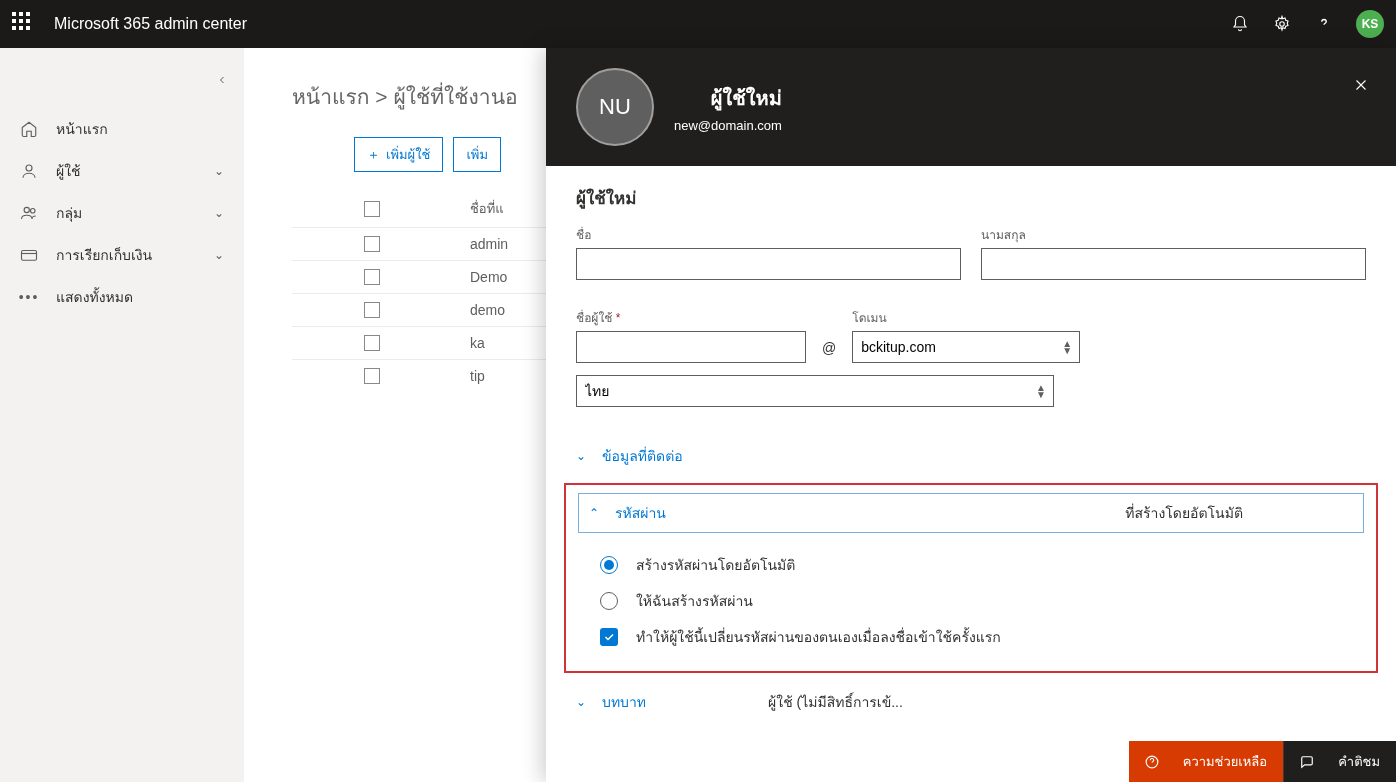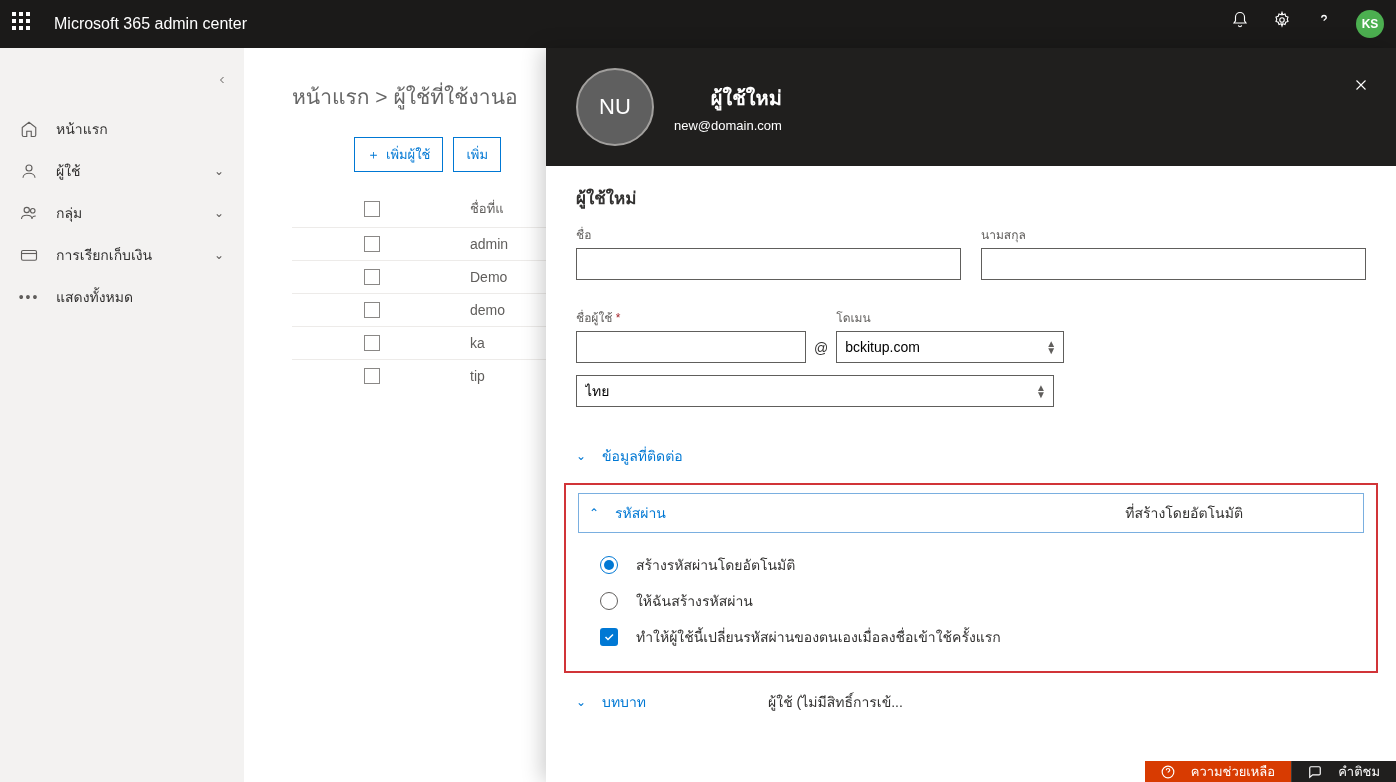--- a/index.html
+++ b/index.html
@@ -1,21 +1,21 @@
 <!DOCTYPE html>
 <html><head>
 <meta charset="utf-8">
 <style>
 * { margin: 0; padding: 0; box-sizing: border-box; font-family: "Segoe UI", -apple-system, sans-serif; }
 body { width: 1396px; height: 782px; overflow: hidden; background: #fff; position: relative; }
 .topbar { height: 48px; background: #1b1a19; color: #fff; display: flex; align-items: center; padding: 0 12px; }
 .waffle { width: 24px; height: 24px; display: grid; grid-template-columns: repeat(3,4px); grid-template-rows: repeat(3,4px); gap: 3px; cursor: pointer; }
 .waffle span { background: #fff; }
 .app-title { margin-left: 18px; font-size: 16px; font-weight: 400; }
-.topbar-right { margin-left: auto; display: flex; align-items: flex-start; gap: 22px; }
+.topbar-right { margin-left: auto; display: flex; align-items: center; gap: 22px; }
 .top-icon { width: 20px; height: 20px; display: flex; align-items: center; justify-content: center; cursor: pointer; }
 .top-icon svg { stroke: #fff; fill: none; }
 .avatar-badge { width: 28px; height: 28px; border-radius: 50%; background: #4caf50; color: #fff; display: flex; align-items: center; justify-content: center; font-size: 12px; font-weight: 600; cursor: pointer; }
 .shell { display: flex; height: calc(100% - 48px); position: relative; }
 .sidebar { width: 244px; background: #f3f2f1; padding-top: 20px; position: relative; }
 .collapse-chevron { position: absolute; top: 24px; right: 16px; color: #605e5c; cursor: pointer; }
 .nav-item { display: flex; align-items: center; padding: 10px 20px; color: #323130; font-size: 14px; cursor: pointer; gap: 18px; }
 .nav-icon { width: 18px; height: 18px; display: flex; align-items: center; justify-content: center; }
 .nav-icon svg { stroke: #605e5c; fill: none; }
 .nav-chevron { margin-left: auto; color: #605e5c; font-size: 12px; }
@@ -39,40 +39,40 @@
 .panel-section-title { font-size: 17px; font-weight: 600; color: #323130; margin-bottom: 14px; }
 .form-row { display: flex; gap: 20px; margin-bottom: 28px; }
 .form-col { flex: 1; display: flex; flex-direction: column; }
 .form-label { font-size: 12px; color: #605e5c; margin-bottom: 4px; }
 .req { color: #a4262c; }
 .form-input { height: 32px; border: 1px solid #605e5c; padding: 0 8px; font-size: 14px; width: 100%; }
 .form-select { height: 32px; border: 1px solid #605e5c; padding: 0 8px; font-size: 14px; width: 100%; background: #fff; appearance: none; }
 .select-wrap { position: relative; }
 .select-arrows { position: absolute; right: 8px; top: 50%; transform: translateY(-50%); font-size: 10px; color: #605e5c; pointer-events: none; line-height: 7px; }
 .at-sign { font-size: 14px; color: #323130; align-self: flex-end; padding-bottom: 7px; }
-.username-row { display: flex; align-items: flex-start; gap: 8px; margin-bottom: 12px; }
+.username-row { display: flex; align-items: flex-start; gap: 16px; margin-bottom: 12px; }
 .username-row .form-col { flex: 0 0 230px; }
 .username-row .domain-col { flex: 0 0 228px; }
 .exp-row { display: flex; align-items: center; gap: 12px; padding: 10px 0; cursor: pointer; }
 .exp-chev { font-size: 12px; color: #0078d4; width: 14px; }
 .exp-label { color: #0078d4; font-size: 14px; text-align: center; }
 .exp-summary { color: #323130; font-size: 14px; margin-left: 110px; }
 .highlight-box { border: 2px solid #d13438; padding: 8px 12px 16px; margin: 6px -12px 8px; position: relative; }
 .pw-header { display: flex; align-items: center; border: 1px solid #7aafe0; padding: 8px 10px; gap: 12px; margin-bottom: 14px; }
 .pw-header .exp-label { color: #0078d4; }
 .pw-header .pw-summary { margin-left: auto; margin-right: 110px; font-size: 14px; color: #323130; }
 .radio-row { display: flex; align-items: center; gap: 18px; padding: 7px 22px; }
 .radio { width: 18px; height: 18px; border-radius: 50%; border: 1.5px solid #605e5c; display: flex; align-items: center; justify-content: center; cursor: pointer; }
 .radio.checked { border-color: #0078d4; }
 .radio.checked::after { content: ''; width: 10px; height: 10px; border-radius: 50%; background: #0078d4; }
 .radio-label { font-size: 14px; color: #323130; }
 .checkbox { width: 18px; height: 18px; border-radius: 3px; background: #0078d4; display: flex; align-items: center; justify-content: center; cursor: pointer; }
 .checkbox svg { stroke: #fff; }
 .footer-bar { position: absolute; bottom: 0; right: 0; display: flex; }
-.footer-btn { padding: 0 16px; font-size: 13px; color: #fff; display: flex; align-items: center; gap: 16px; cursor: pointer; }
+.footer-btn { padding: 10px 16px; font-size: 13px; color: #fff; display: flex; align-items: center; gap: 24px; cursor: pointer; }
 .footer-btn.help { background: #d83b01; }
 .footer-btn.feedback { background: #201f1e; border-left: 1px solid #3b3a39; }
 </style>
 </head>
 <body>
 
 <div class="topbar">
   <div class="waffle">
     <span></span>
       <span></span>

